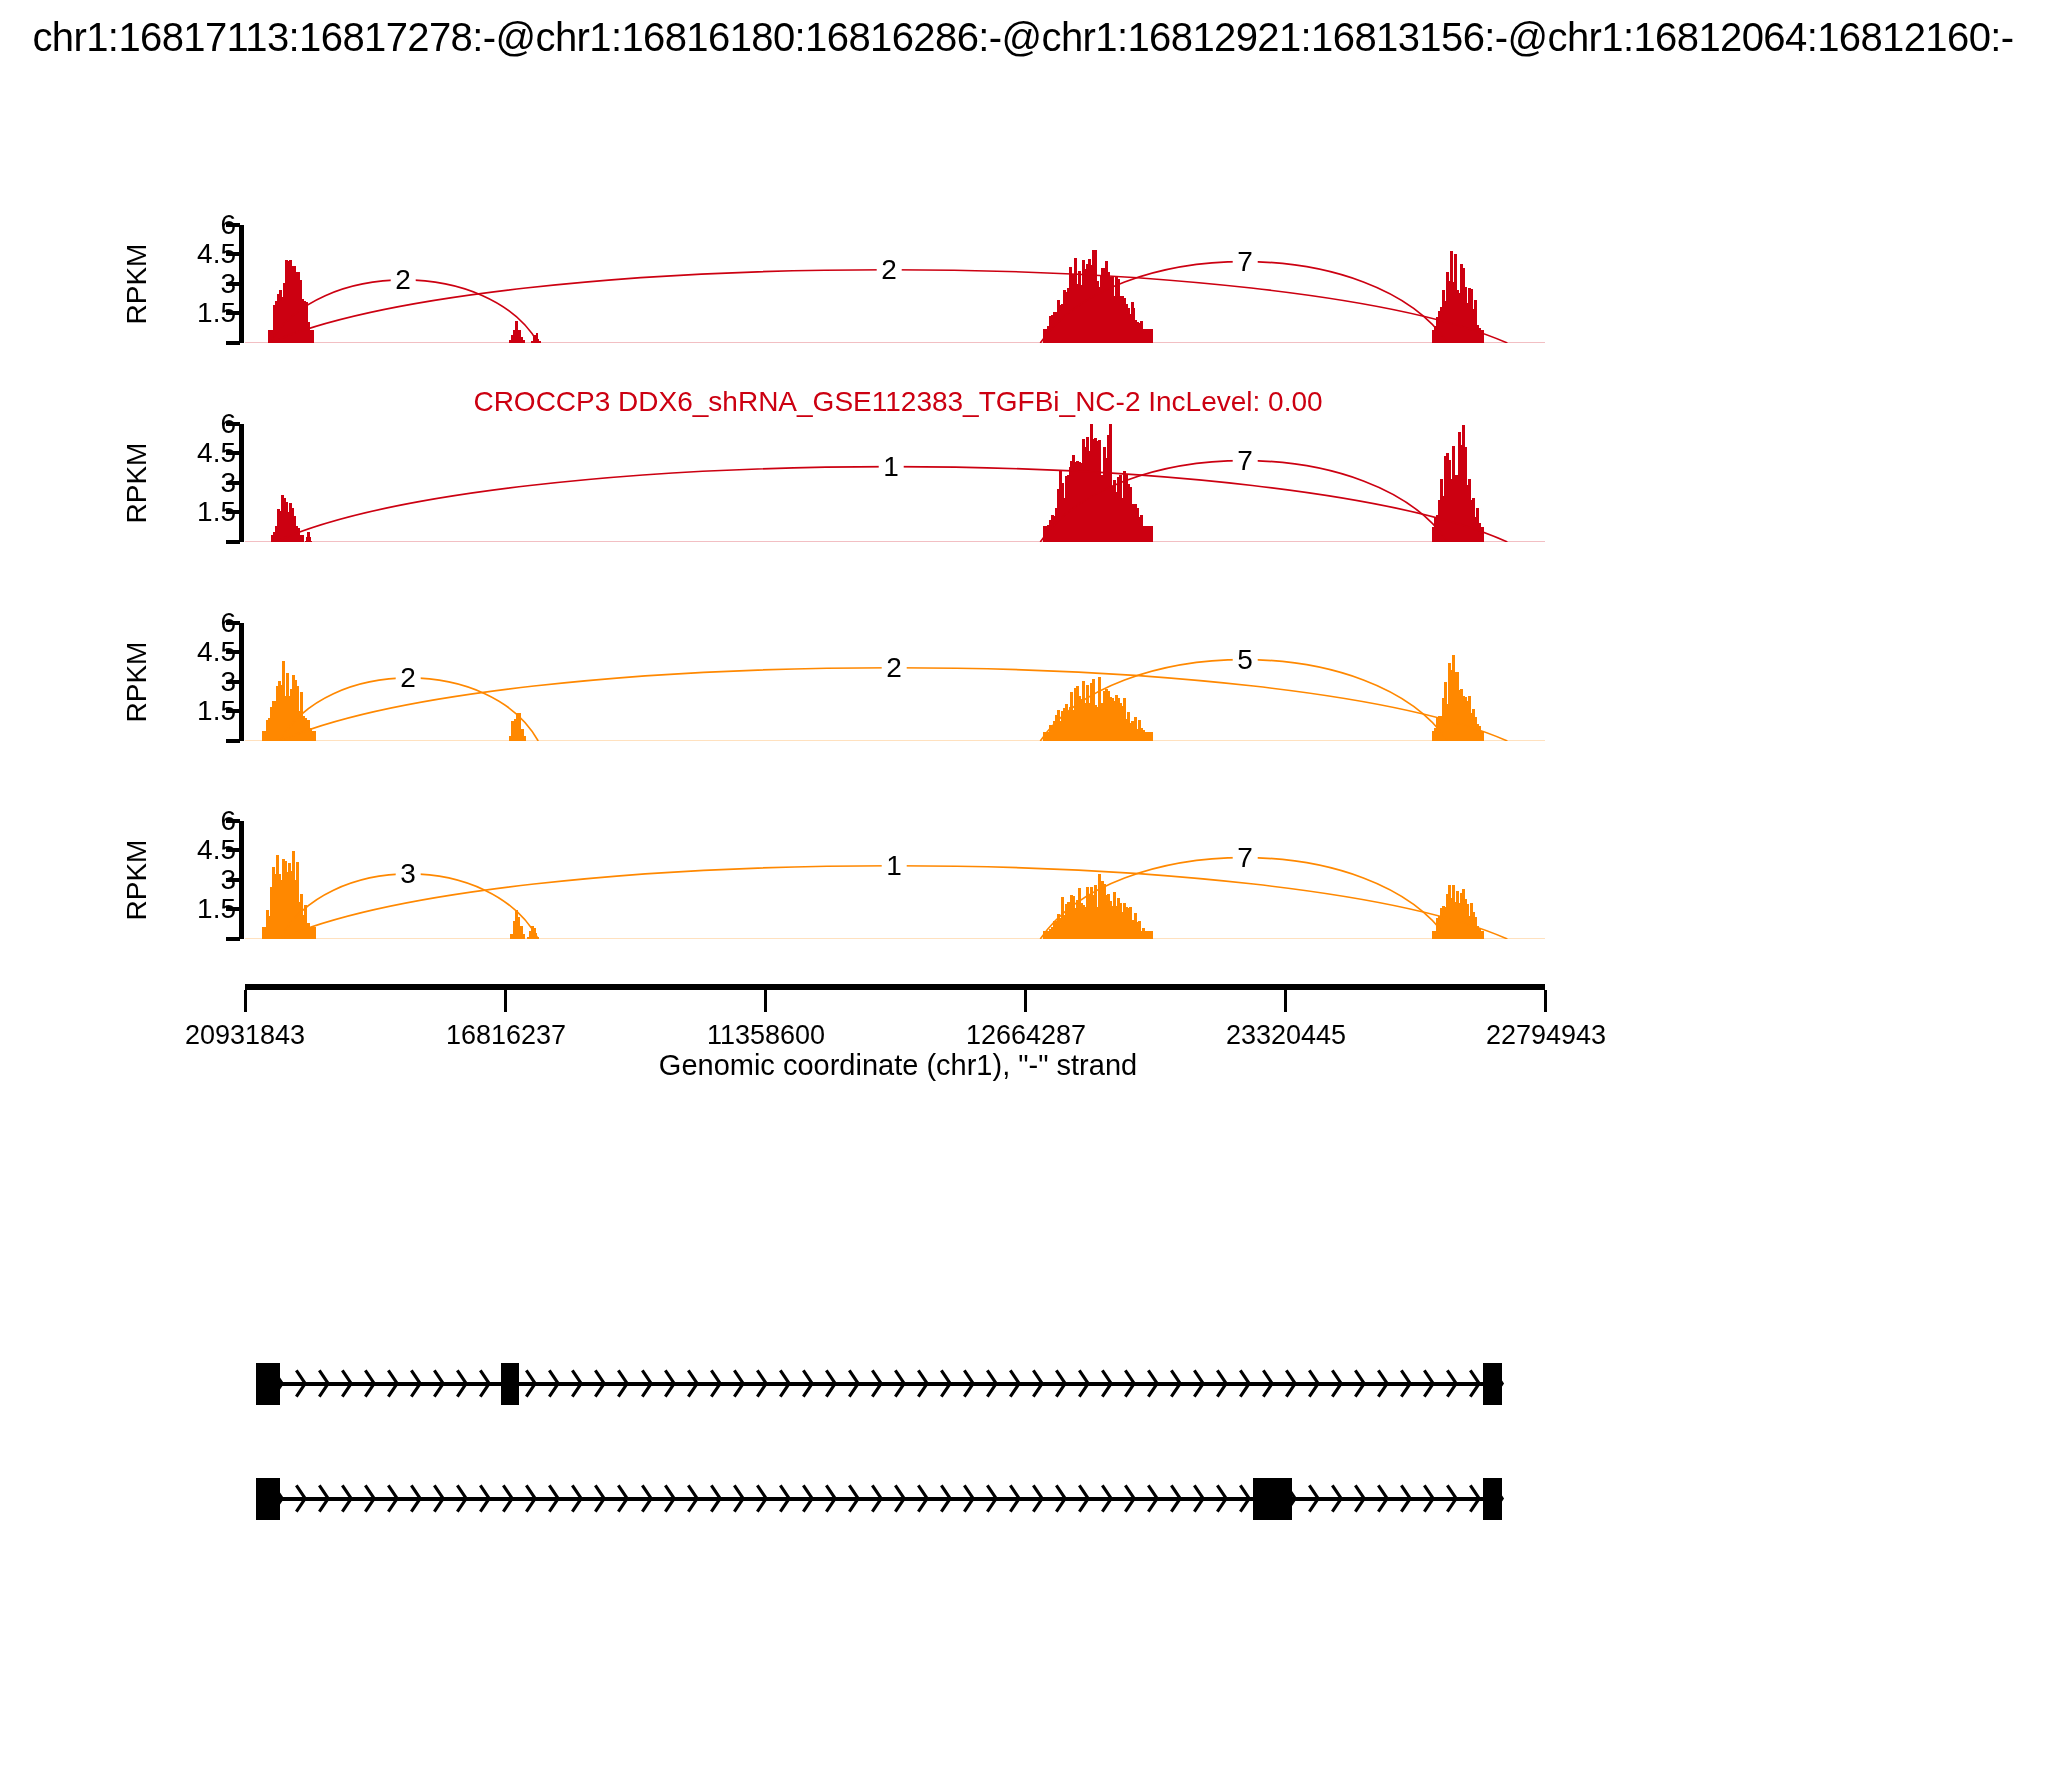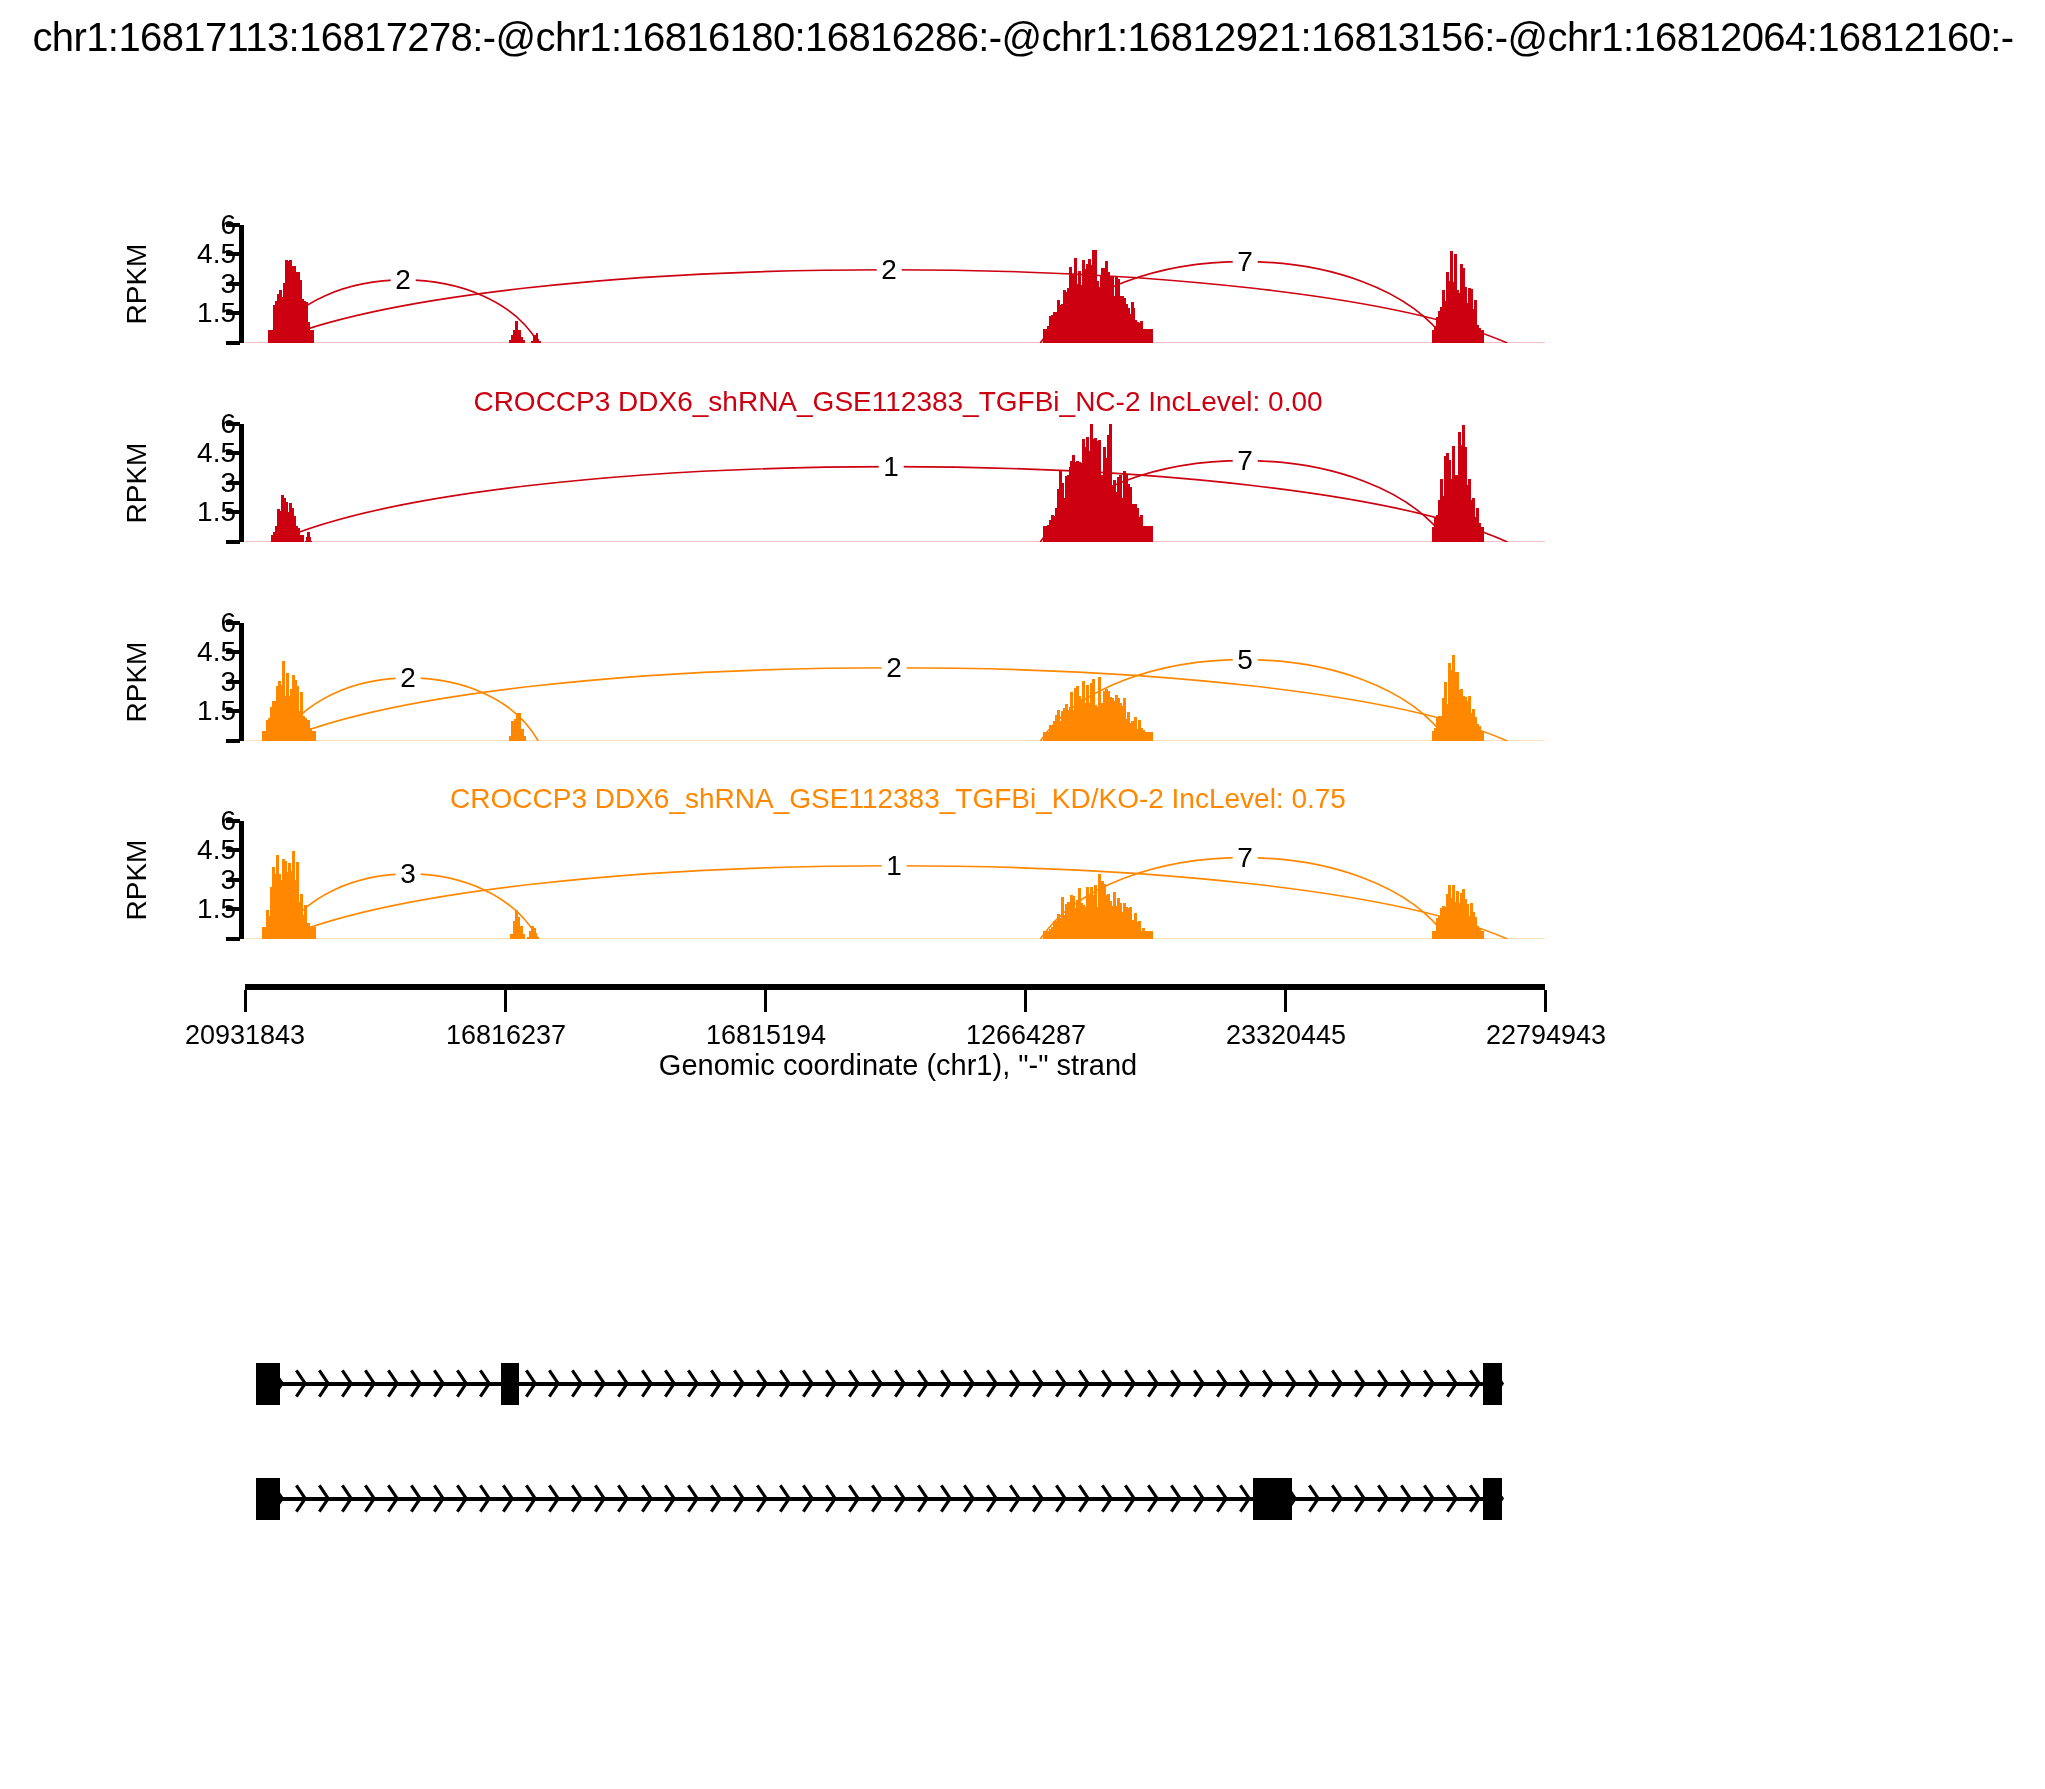--- a/index.html
+++ b/index.html
@@ -569,21 +569,20 @@
           <path d="M 52.88400000000001 185 C 125.74188000000001 53.095, 384.79211999999995 53.095, 457.65 185" fill="none" stroke="#FF8800" stroke-width="2.6"></path>
           <path d="M 52.88400000000001 185 C 399.23352000000006 31.820000000000007, 1630.69848 31.820000000000007, 1977.0480000000002 185" fill="none" stroke="#FF8800" stroke-width="2.6"></path>
           <path d="M 1244.808 185 C 1359.7696799999999 14.799999999999994, 1768.52232 14.799999999999994, 1883.484 185" fill="none" stroke="#FF8800" stroke-width="2.6"></path>
         </svg>
         <div class="junc-label" style="left: 163px; top: 55px;">2</div>
         <div class="junc-label" style="left: 649px; top: 45px;">2</div>
         <div class="junc-label" style="left: 1000px; top: 37px;">5</div>
       </div>
     </div>
     <div class="panel" style="top: 781px;">
-      <div class="panel-title" style="color: rgb(255, 136, 0);"><span class="panel-title-inner">CROCCP3 DDX6_shRNA_GSE112383_TGFBi_KD/KO-2 IncLevel: 0.75</span></div>
       <div class="axis-label" style="top: 99px;">RPKM</div>
       <div class="yaxis-line" style="left: 239px; top: 40px; height: 118px;"></div>
       <div class="ytick-mark" style="left: 226px; top: 38px;"></div>
       <div class="ytick-mark" style="left: 226px; top: 67px;"></div>
       <div class="ytick-mark" style="left: 226px; top: 97px;"></div>
       <div class="ytick-mark" style="left: 226px; top: 126px;"></div>
       <div class="ytick-mark" style="left: 226px; top: 156px;"></div>
       <div class="ytick-col">
         <div class="ytick" style="top: 40px;">6</div>
         <div class="ytick" style="top: 69px;">4.5</div>
@@ -724,21 +723,21 @@
     </div>
   </div>
 
 <div id="xaxis">
   <div class="xline"></div>
 <div class="xtick" style="left: 244px;"></div>
     <div class="xlabel" style="left: 245px;">20931843</div>
     <div class="xtick" style="left: 504px;"></div>
     <div class="xlabel" style="left: 506px;">16816237</div>
     <div class="xtick" style="left: 764px;"></div>
-    <div class="xlabel" style="left: 766px;">16815194</div>
+    <div class="xlabel" style="left: 766px;">11358600</div>
     <div class="xtick" style="left: 1024px;"></div>
     <div class="xlabel" style="left: 1026px;">12664287</div>
     <div class="xtick" style="left: 1284px;"></div>
     <div class="xlabel" style="left: 1286px;">23320445</div>
     <div class="xtick" style="left: 1544px;"></div>
     <div class="xlabel" style="left: 1546px;">22794943</div>
   </div>
 <div id="xaxis-title">
   <span class="inner">Genomic coordinate (chr1), "-" strand</span>
 </div>

